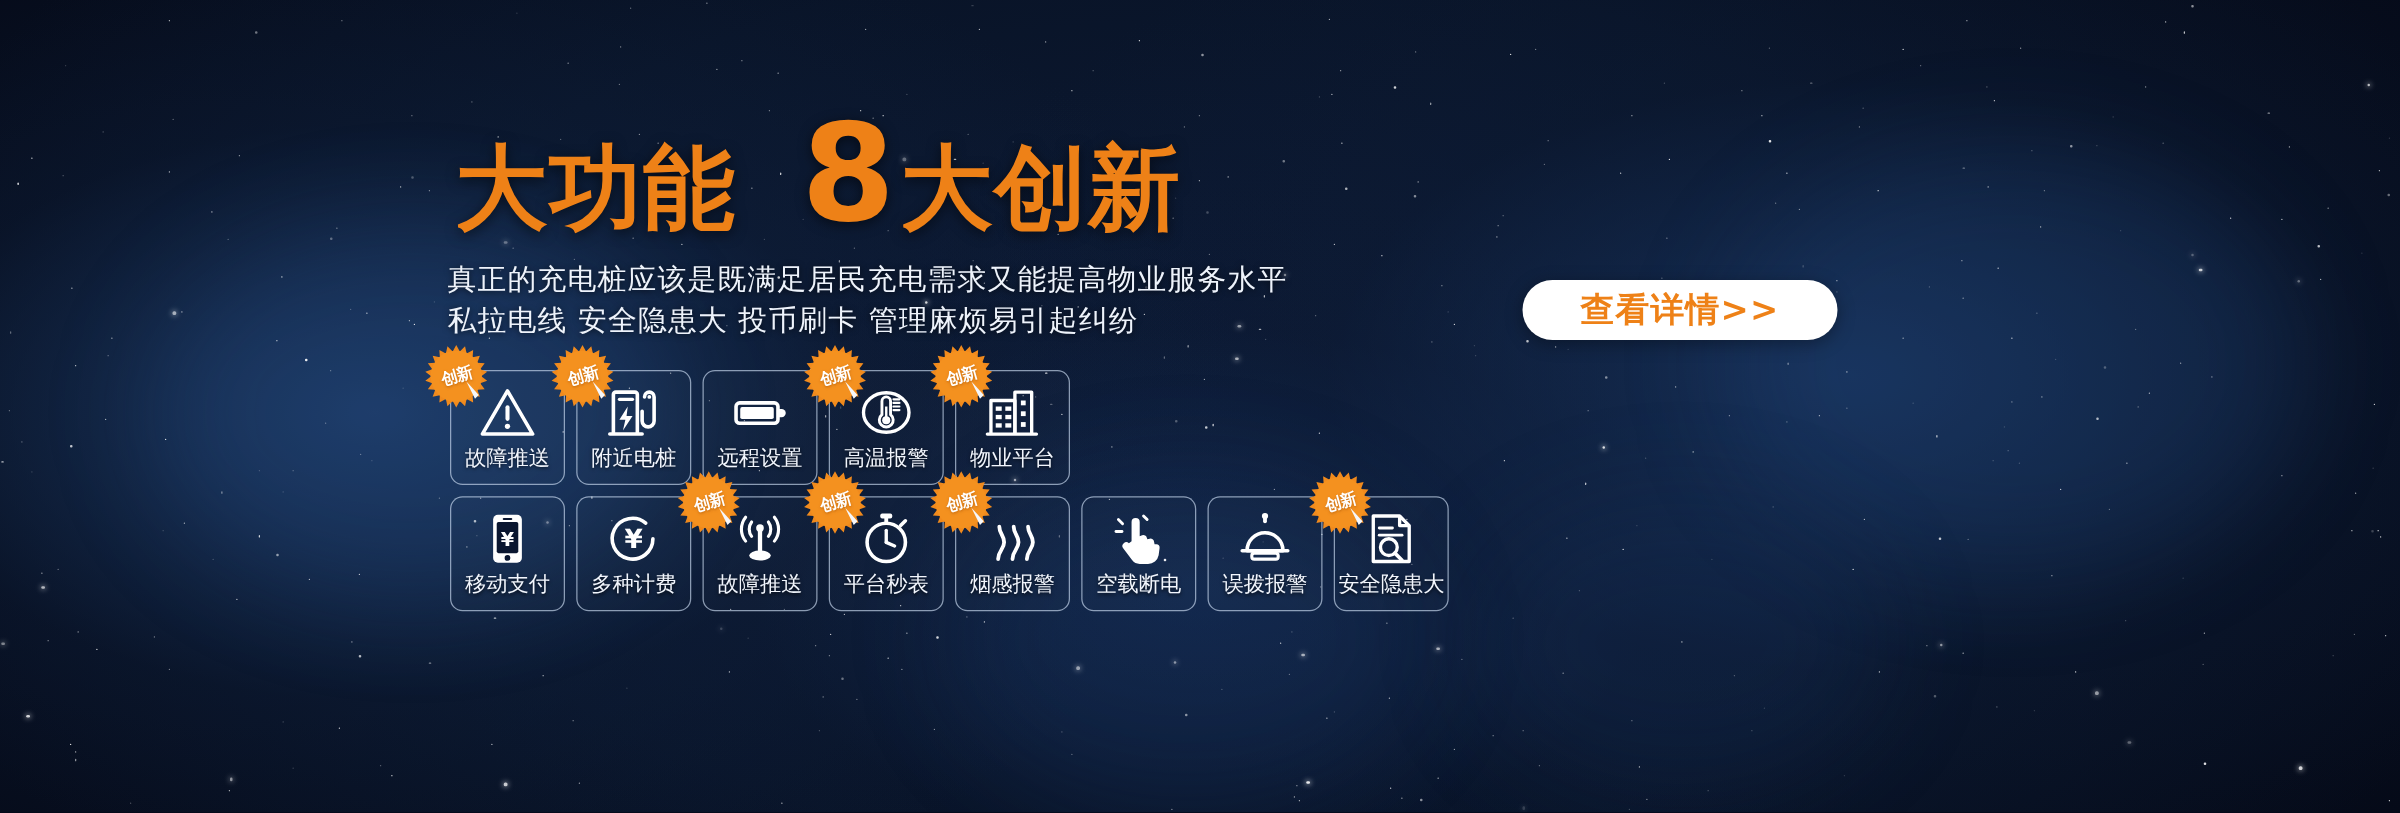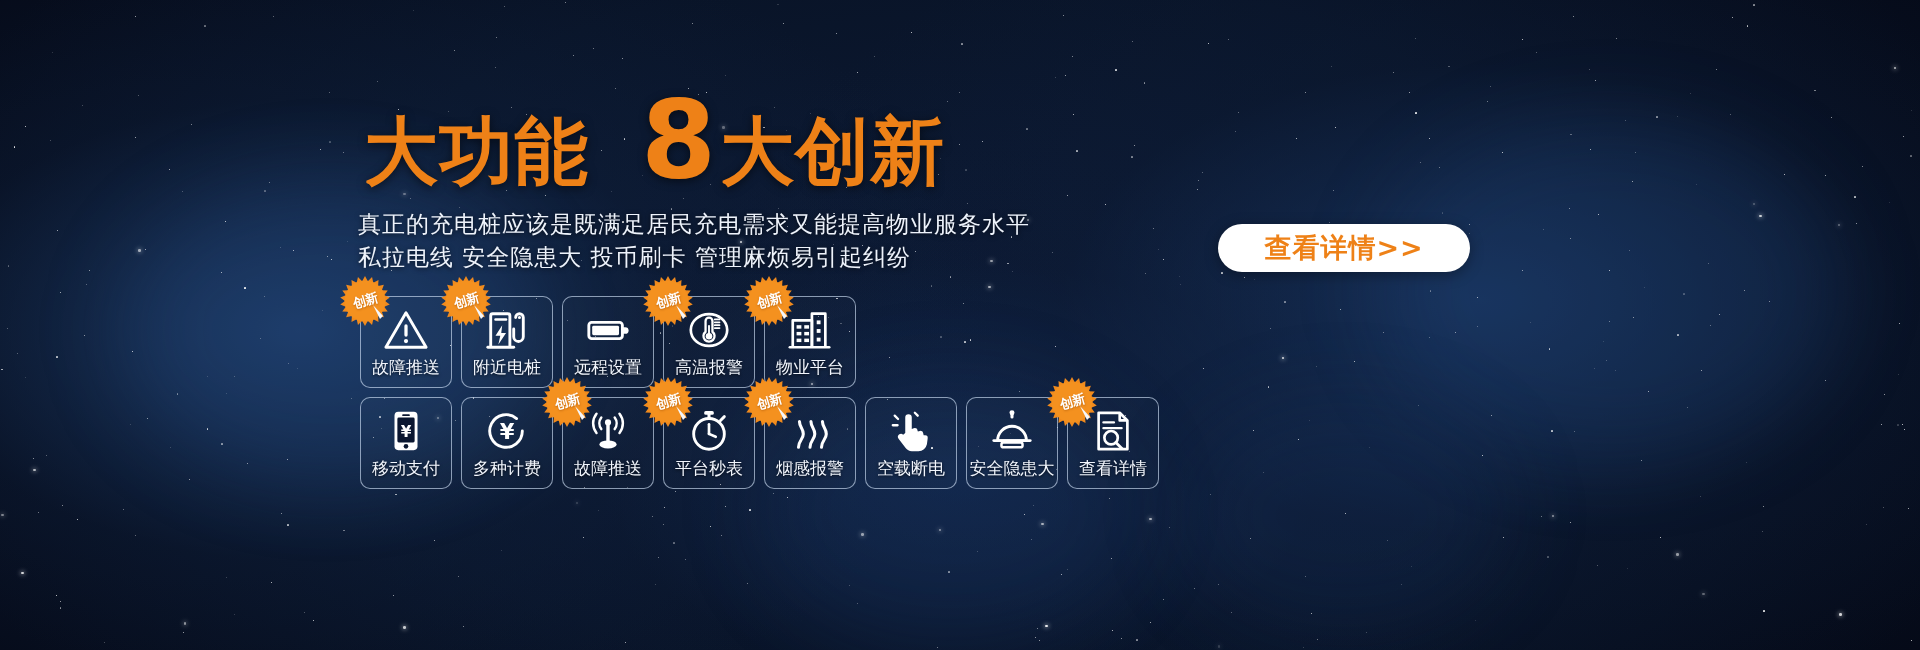--- a/index.html
+++ b/index.html
@@ -812,39 +812,39 @@
         <div class="card">
           <div class="card-icon">
             <svg width="46" height="46" viewBox="0 0 48 48">
               <path d="M9 34 a15 15 0 0 1 30 0 z" fill="none" stroke="#ffffff" stroke-width="3" stroke-linejoin="round"></path>
               <line x1="5" y1="34" x2="43" y2="34" stroke="#ffffff" stroke-width="3" stroke-linecap="round"></line>
               <rect x="13" y="36" width="22" height="5" rx="2" fill="none" stroke="#ffffff" stroke-width="2.6"></rect>
               <rect x="22.4" y="5" width="3.2" height="6" rx="1.6" fill="#ffffff"></rect>
               <circle cx="24" cy="5" r="2.6" fill="#ffffff"></circle>
             </svg>
           </div>
-          <div class="card-label">安全隐患大</div>
+          <div class="card-label">误拨报警</div>
         </div>
         <div class="card">
           <div class="badge">
             <svg class="burst" viewBox="0 0 52 52" width="52" height="52">
               <polygon points="26.00,1.00 28.85,6.20 33.04,2.01 34.31,7.81 39.52,4.97 39.10,10.89 44.89,9.63 42.83,15.19 48.74,15.61 45.19,20.37 50.75,22.44 46.00,26.00 50.75,29.56 45.19,31.63 48.74,36.39 42.83,36.81 44.89,42.37 39.10,41.11 39.52,47.03 34.31,44.19 33.04,49.99 28.85,45.80 26.00,51.00 23.15,45.80 18.96,49.99 17.69,44.19 12.48,47.03 12.90,41.11 7.11,42.37 9.17,36.81 3.26,36.39 6.81,31.63 1.25,29.56 6.00,26.00 1.25,22.44 6.81,20.37 3.26,15.61 9.17,15.19 7.11,9.63 12.90,10.89 12.48,4.97 17.69,7.81 18.96,2.01 23.15,6.20" fill="#f08a1d"></polygon>
               <circle cx="26" cy="26" r="20.5" fill="#f4911f"></circle>
               <path d="M34 30 L44 41 L41 44 Z" fill="#f5f7fb"></path>
             </svg>
             <span class="btext">创新</span>
           </div>
           <div class="card-icon">
             <svg width="46" height="46" viewBox="0 0 48 48">
               <path d="M9 5 h22 l8 8 v30 h-30 z" fill="none" stroke="#ffffff" stroke-width="2.8" stroke-linejoin="round"></path>
               <path d="M31 5 v8 h8" fill="none" stroke="#ffffff" stroke-width="2.8" stroke-linejoin="round"></path>
               <line x1="14" y1="15" x2="25" y2="15" stroke="#ffffff" stroke-width="2.4" stroke-linecap="round"></line>
               <line x1="14" y1="21" x2="33" y2="21" stroke="#ffffff" stroke-width="2.4" stroke-linecap="round"></line>
               <circle cx="22" cy="31" r="7" fill="none" stroke="#ffffff" stroke-width="2.8"></circle>
               <line x1="27" y1="36" x2="33" y2="42" stroke="#ffffff" stroke-width="3" stroke-linecap="round"></line>
             </svg>
           </div>
-          <div class="card-label">查看详情</div>
+          <div class="card-label">安全隐患大</div>
         </div>
       </div>
   </div>
 
 </div>
 
 </body></html>

